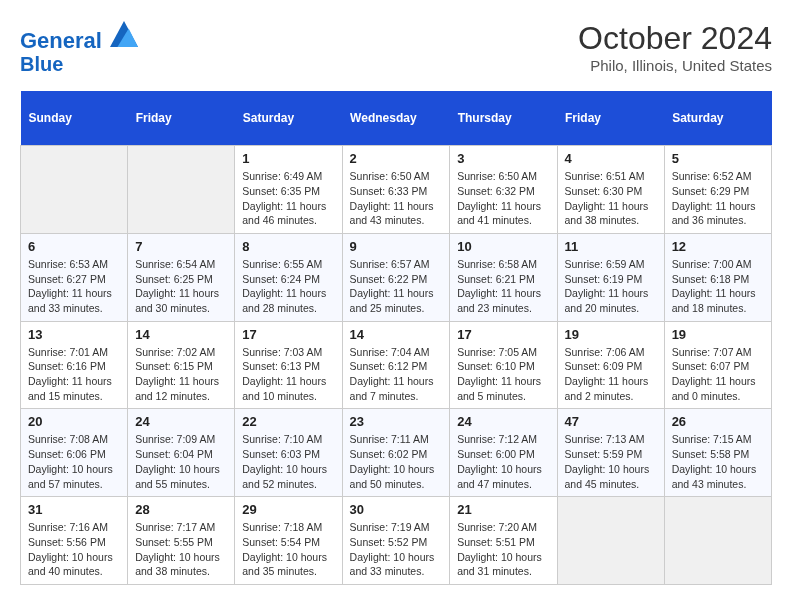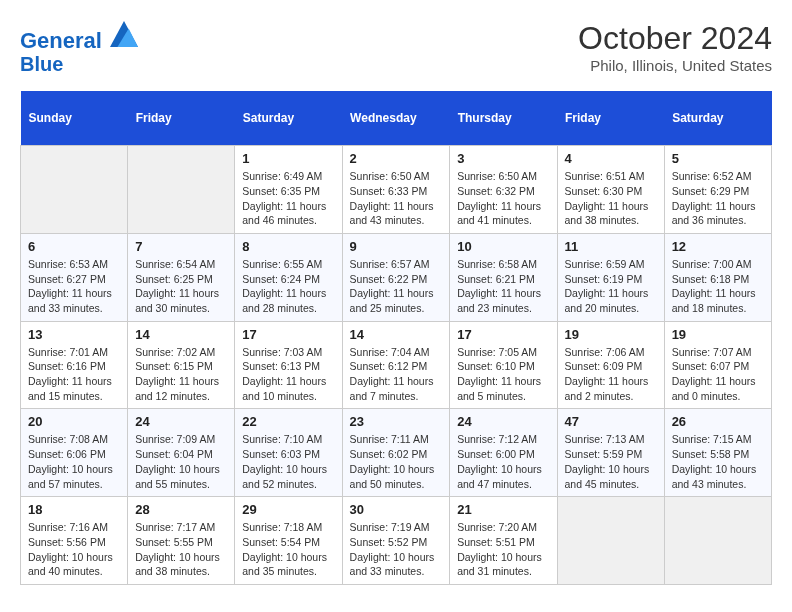--- a/index.html
+++ b/index.html
@@ -232,21 +232,21 @@
           <span class="day-num">47</span>
           <div class="day-detail">Sunrise: 7:13 AM<br>Sunset: 5:59 PM<br>Daylight: 10 hours and 45 minutes.</div>
         </td>
         <td>
           <span class="day-num">26</span>
           <div class="day-detail">Sunrise: 7:15 AM<br>Sunset: 5:58 PM<br>Daylight: 10 hours and 43 minutes.</div>
         </td>
       </tr>
       <tr>
         <td>
-          <span class="day-num">18</span>
+          <span class="day-num">31</span>
           <div class="day-detail">Sunrise: 7:16 AM<br>Sunset: 5:56 PM<br>Daylight: 10 hours and 40 minutes.</div>
         </td>
         <td>
           <span class="day-num">28</span>
           <div class="day-detail">Sunrise: 7:17 AM<br>Sunset: 5:55 PM<br>Daylight: 10 hours and 38 minutes.</div>
         </td>
         <td>
           <span class="day-num">29</span>
           <div class="day-detail">Sunrise: 7:18 AM<br>Sunset: 5:54 PM<br>Daylight: 10 hours and 35 minutes.</div>
         </td>

